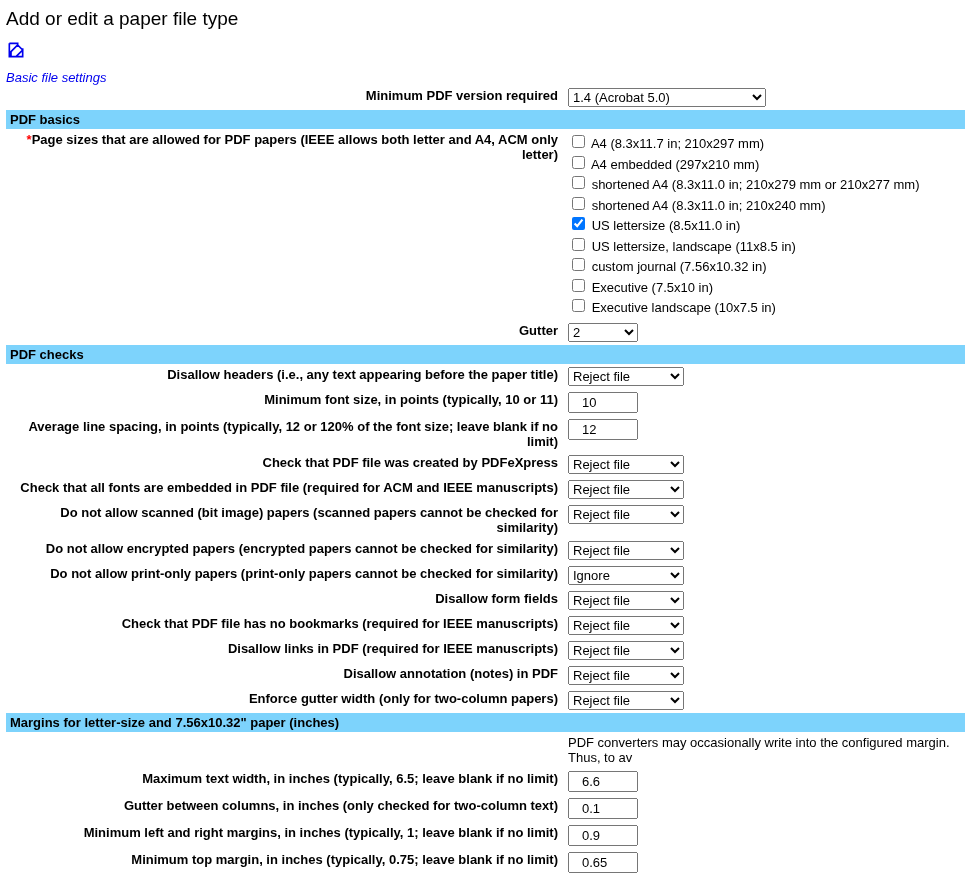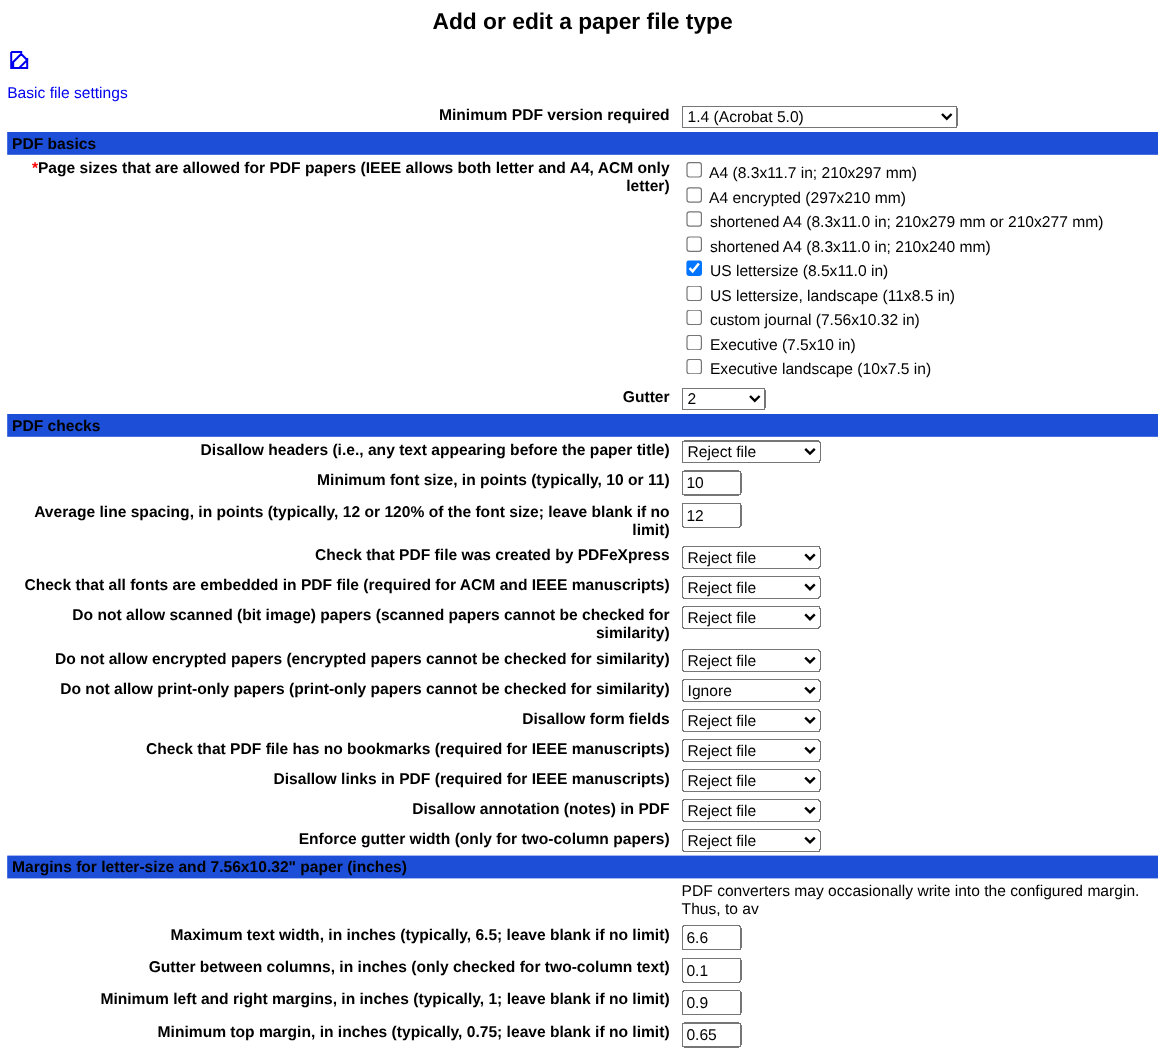--- a/index.html
+++ b/index.html
@@ -4,48 +4,47 @@
 <style>
 body {
   font-family: Arial, Helvetica, sans-serif;
   font-size: 13px;
   margin: 0;
   padding: 6px;
   color: #000;
 }
 h2 {
   font-size: 19px;
-  font-weight: bold;
+  font-weight: normal;
   margin: 2px 0 10px 0;
-  text-align: center;
 }
 .edit-icon {
   display: inline-block;
   width: 20px;
   height: 20px;
   margin-bottom: 10px;
 }
-.link { color: #0000EE; text-decoration: none; }
+.link { color: #0000EE; text-decoration: none; font-style: italic; }
 .section-head {
-  background: #1d4ed8;
+  background: #7dd3fc;
   font-weight: bold;
   padding: 2px 4px;
   font-size: 13px;
   width: 100%;
   box-sizing: border-box;
 }
 table.form { border-collapse: collapse; width: 100%; }
 table.form td { padding: 3px 6px 3px 4px; vertical-align: top; font-size: 13px; }
 td.lbl { text-align: right; font-weight: bold; width: 548px; white-space: normal;}
 td.val { text-align: left; }
 .req { color: red; }
 select.std { width: 116px; font-size: 13px; }
-select.wide { width: 230px; font-size: 13px; }
+select.wide { width: 198px; font-size: 13px; }
 select.narrow { width: 70px; font-size: 13px; }
-input.txt { width: 42px; font-size: 13px; padding: 1px 2px; }
+input.txt { width: 42px; font-size: 13px; padding: 1px 12px; }
 .chk-row { line-height: 1.35; }
 .note { font-size: 13px; color: #000; margin-left: 19px; }
 </style>
 </head>
 <body>
 
 
 
 <h2>Add or edit a paper file type</h2>
 
@@ -65,21 +64,21 @@
 </tr>
 <tr>
         <td colspan="2" style="padding:0">
           <div class="section-head">PDF basics</div>
         </td>
       </tr>
 <tr>
  <td class="lbl"><span class="req">*</span><span>Page sizes that are allowed for PDF papers (IEEE allows both letter and A4, ACM only letter)</span></td>
  <td class="val">
   <div class="chk-row"><input type="checkbox" style=""> <span>A4 (8.3x11.7 in; 210x297 mm)</span></div>
-  <div class="chk-row"><input type="checkbox" style=""> <span>A4 encrypted (297x210 mm)</span></div>
+  <div class="chk-row"><input type="checkbox" style=""> <span>A4 embedded (297x210 mm)</span></div>
   <div class="chk-row"><input type="checkbox" style=""> <span>shortened A4 (8.3x11.0 in; 210x279 mm or 210x277 mm)</span></div>
   <div class="chk-row"><input type="checkbox" style=""> <span>shortened A4 (8.3x11.0 in; 210x240 mm)</span></div>
   <div class="chk-row"><input type="checkbox" checked="" style=""> <span>US lettersize (8.5x11.0 in)</span></div>
   <div class="chk-row"><input type="checkbox" style=""> <span>US lettersize, landscape (11x8.5 in)</span></div>
   <div class="chk-row"><input type="checkbox" style=""> <span>custom journal (7.56x10.32 in)</span></div>
   <div class="chk-row"><input type="checkbox" style=""> <span>Executive (7.5x10 in)</span></div>
   <div class="chk-row"><input type="checkbox" style=""> <span>Executive landscape (10x7.5 in)</span></div>
  </td>
 </tr>
 <tr>

